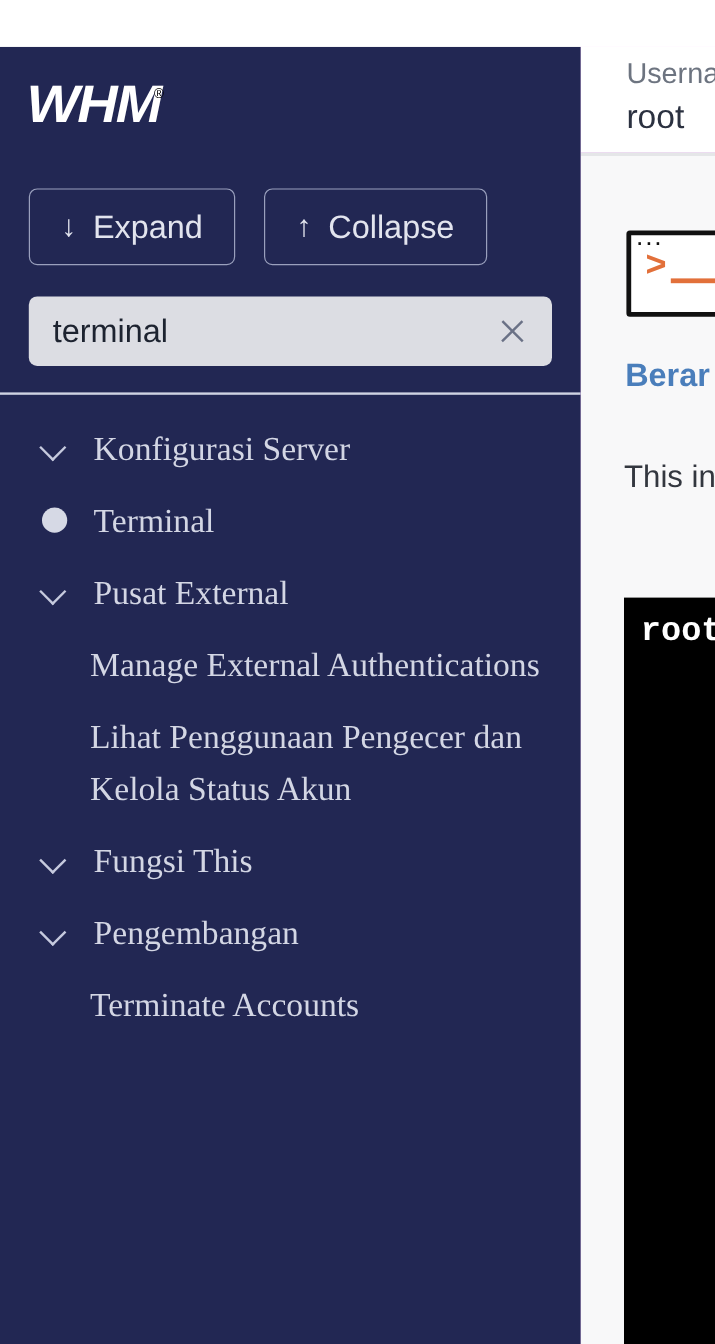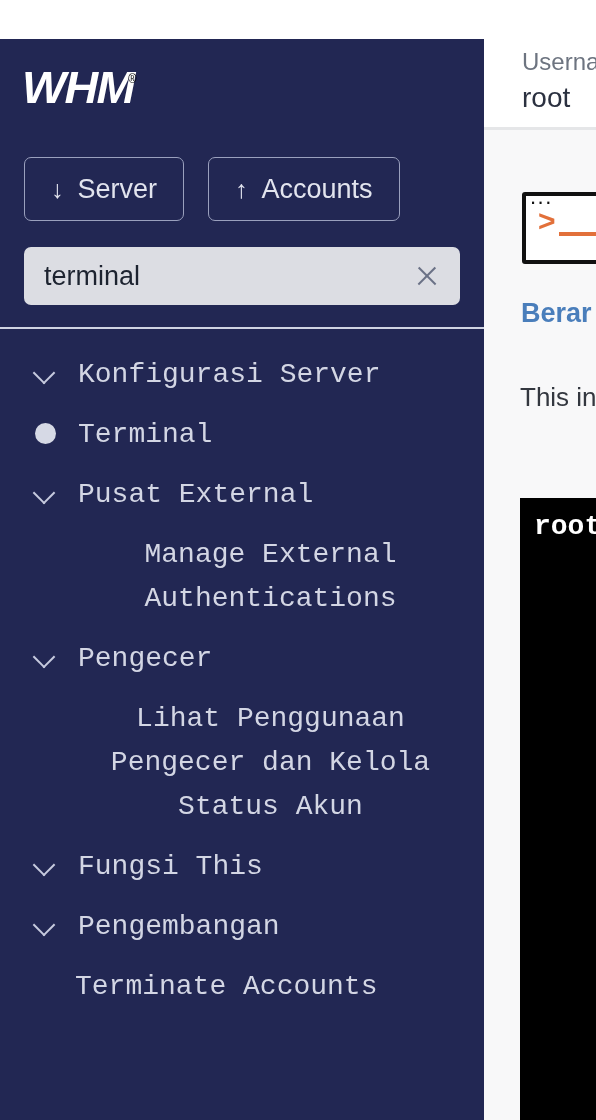--- a/index.html
+++ b/index.html
@@ -151,22 +151,21 @@
   .dot {
     width: 21px; height: 21px;
     border-radius: 50%;
     background: #d6d9e5;
     margin-left: 1px;
   }
   .nav-label {
     color: #d3d6e4;
     font-size: 28px;
     line-height: 44px;
-    font-family: Liberation Mono, monospace;
-    text-align: center;
+    font-family: Liberation Serif, serif;
   }
   .nav-item.child { padding-left: 31px; }
   .nav-item.child .nav-label { color: #d3d6e4; }
   .nav-item.child .ic { flex: 0 0 44px; }
 
   
   .content {
     flex: 1;
     height: 1120px;
     background: #f0abfc;
@@ -279,25 +278,25 @@
 
   <aside class="sidebar">
 
     <div class="logo-wrap">
       <span class="logo">WHM</span><span class="logo-reg">®</span>
     </div>
 
     <div class="btn-row">
       <button class="nav-btn">
         <span class="arrow">↓</span>
-        <span>Server</span>
+        <span>Expand</span>
       </button>
       <button class="nav-btn">
         <span class="arrow">↑</span>
-        <span>Accounts</span>
+        <span>Collapse</span>
       </button>
     </div>
 
     <div class="search-wrap">
       <input class="search-input" type="text" value="terminal" style="">
       <span class="clear-icon"></span>
     </div>
 
     <div class="divider"></div>
 
@@ -322,26 +321,20 @@
             <span class="chev"></span>
           </span>
         <span class="nav-label">Pusat External</span>
       </div>
 
       <div class="nav-item child">
         <span class="ic"></span>
         <span class="nav-label">Manage External Authentications</span>
       </div>
 
-      <div class="nav-item">
-        <span class="ic">
-            <span class="chev"></span>
-          </span>
-        <span class="nav-label">Pengecer</span>
-      </div>
 
       <div class="nav-item child">
         <span class="ic"></span>
         <span class="nav-label">Lihat Penggunaan Pengecer dan Kelola Status Akun</span>
       </div>
 
       <div class="nav-item">
         <span class="ic">
             <span class="chev"></span>
           </span>

